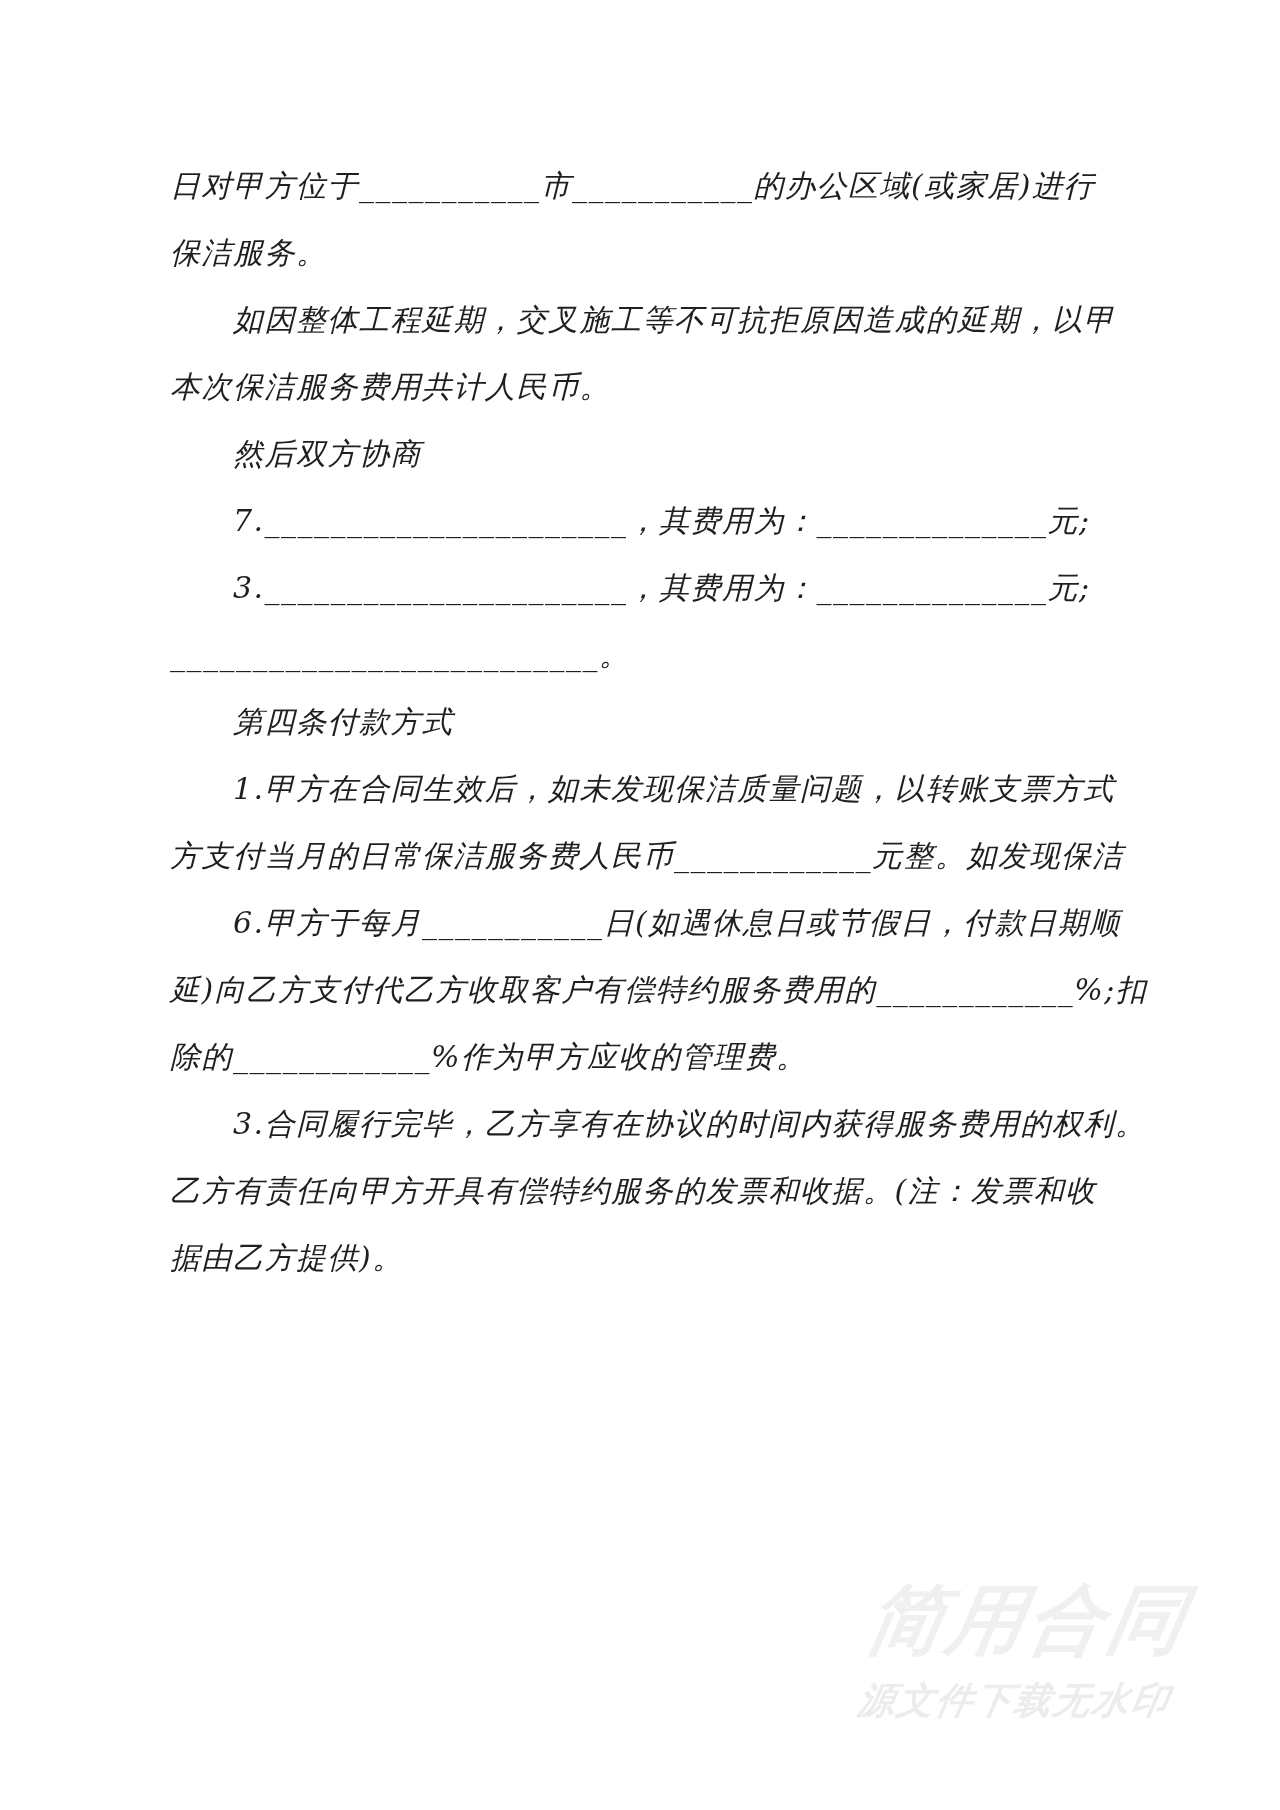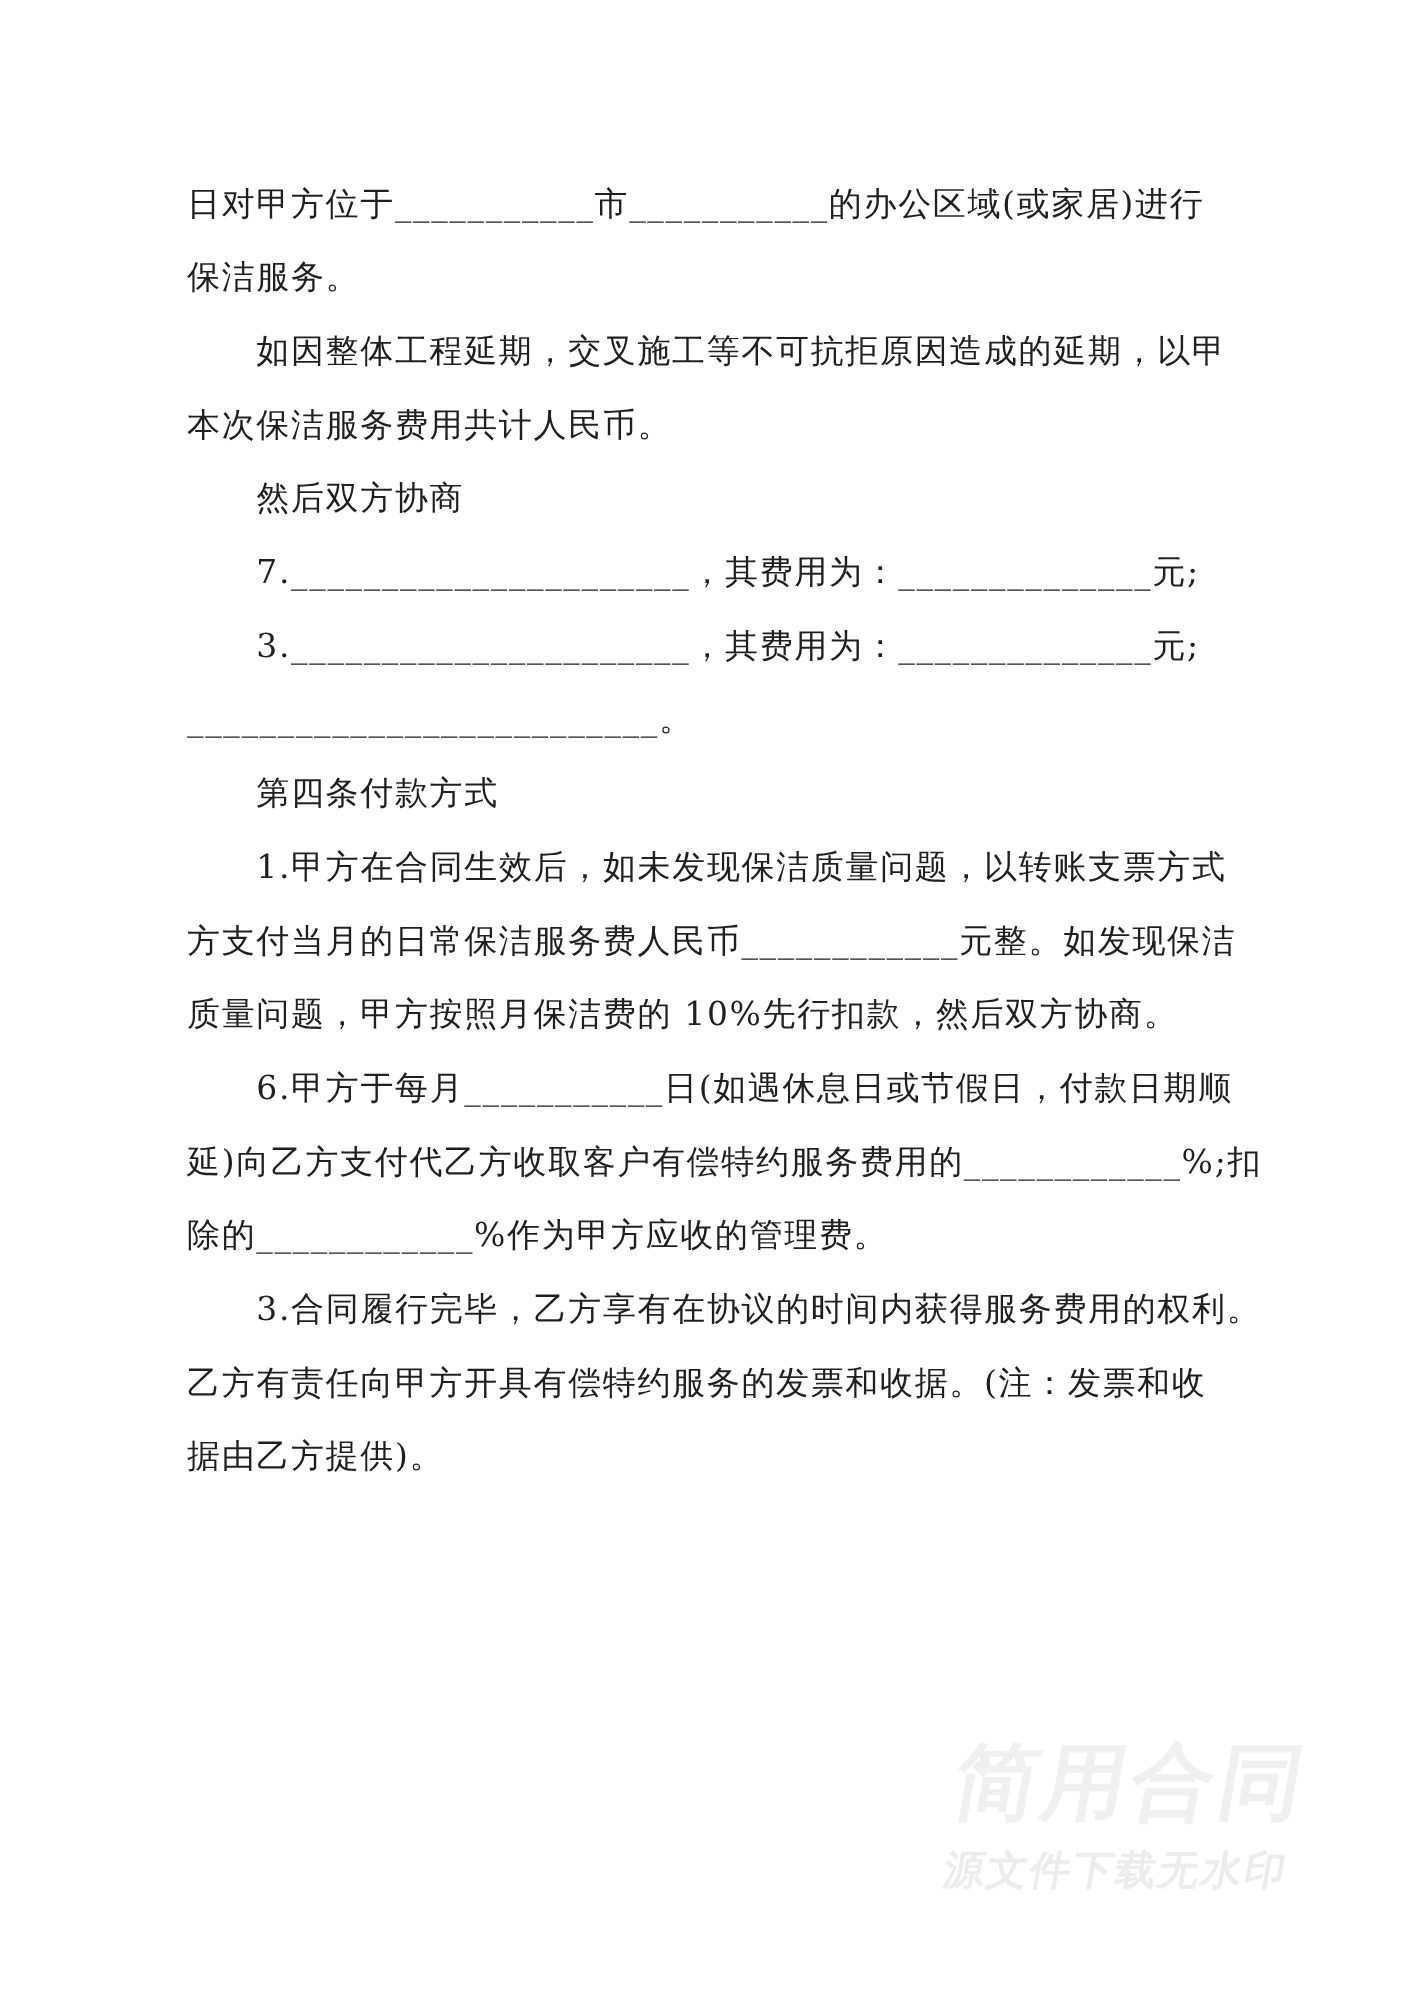--- a/index.html
+++ b/index.html
@@ -11,20 +11,21 @@
     height: 1810px;
     background: #ffffff;
     position: relative;
     overflow: hidden;
     font-family: "DejaVu Serif", "Liberation Serif", serif;
   }
   .page {
     position: absolute;
     inset: 0;
     background: #ffffff;
+    font-style: italic;
   }
   .doc {
     position: absolute;
     left: 170px;
     top: 152px;
     width: 990px;
     color: #1f1f1f;
   }
   .doc-line {
     font-size: 30px;
@@ -68,21 +69,20 @@
     <div class="doc-line">保洁服务。</div>
     <div class="doc-line">　　如因整体工程延期，交叉施工等不可抗拒原因造成的延期，以甲</div>
     <div class="doc-line">本次保洁服务费用共计人民币。</div>
     <div class="doc-line">　　然后双方协商</div>
     <div class="doc-line">　　7.______________________，其费用为：______________元;</div>
     <div class="doc-line">　　3.______________________，其费用为：______________元;</div>
     <div class="doc-line">__________________________。</div>
     <div class="doc-line">　　第四条付款方式</div>
     <div class="doc-line">　　1.甲方在合同生效后，如未发现保洁质量问题，以转账支票方式</div>
     <div class="doc-line">方支付当月的日常保洁服务费人民币____________元整。如发现保洁</div>
-    <div class="doc-line">质量问题，甲方按照月保洁费的 10%先行扣款，然后双方协商。</div>
     <div class="doc-line">　　6.甲方于每月___________日(如遇休息日或节假日，付款日期顺</div>
     <div class="doc-line">延)向乙方支付代乙方收取客户有偿特约服务费用的____________%;扣</div>
     <div class="doc-line">除的____________%作为甲方应收的管理费。</div>
     <div class="doc-line">　　3.合同履行完毕，乙方享有在协议的时间内获得服务费用的权利。</div>
     <div class="doc-line">乙方有责任向甲方开具有偿特约服务的发票和收据。(注：发票和收</div>
     <div class="doc-line">据由乙方提供)。</div>
   </div>
 
   <div class="watermark">
     <div class="watermark-title" style="color: rgb(240, 240, 240);">简用合同</div>

